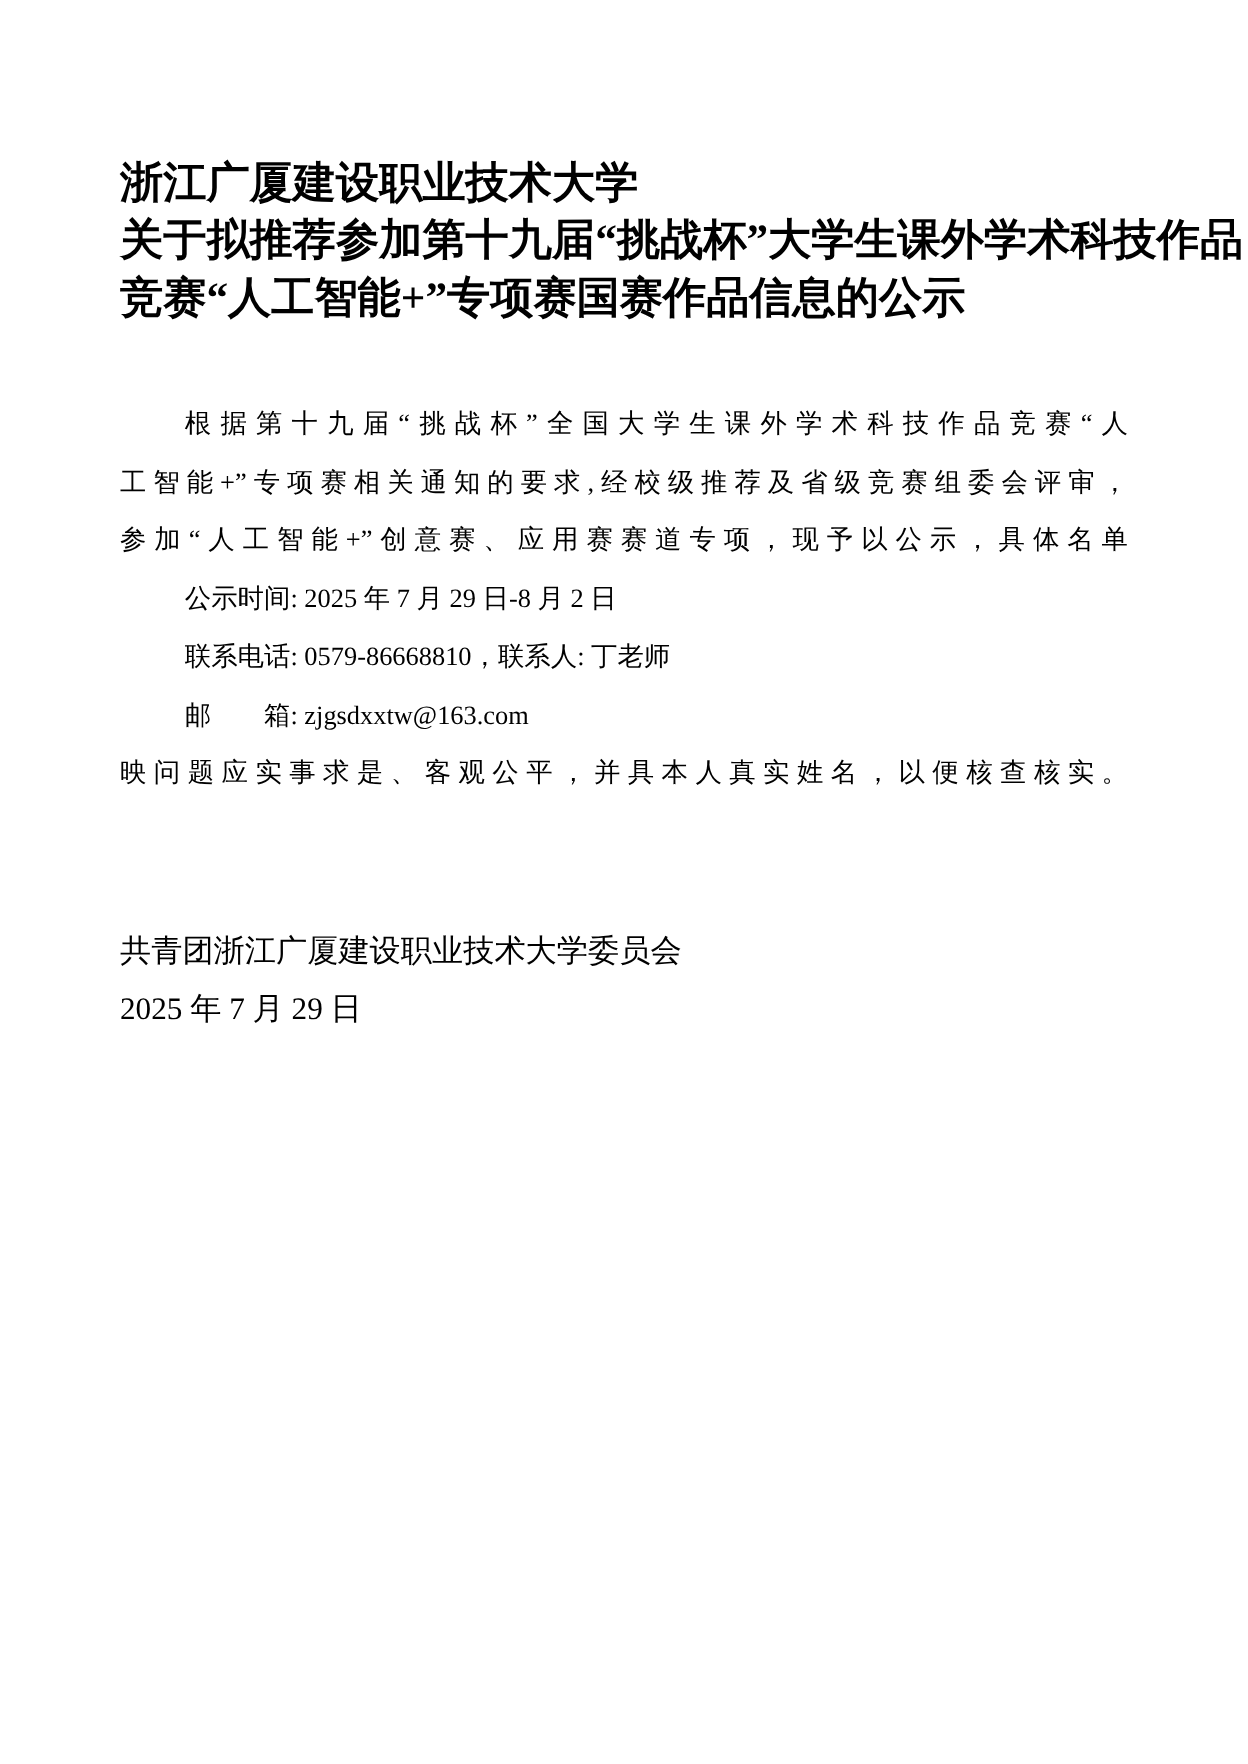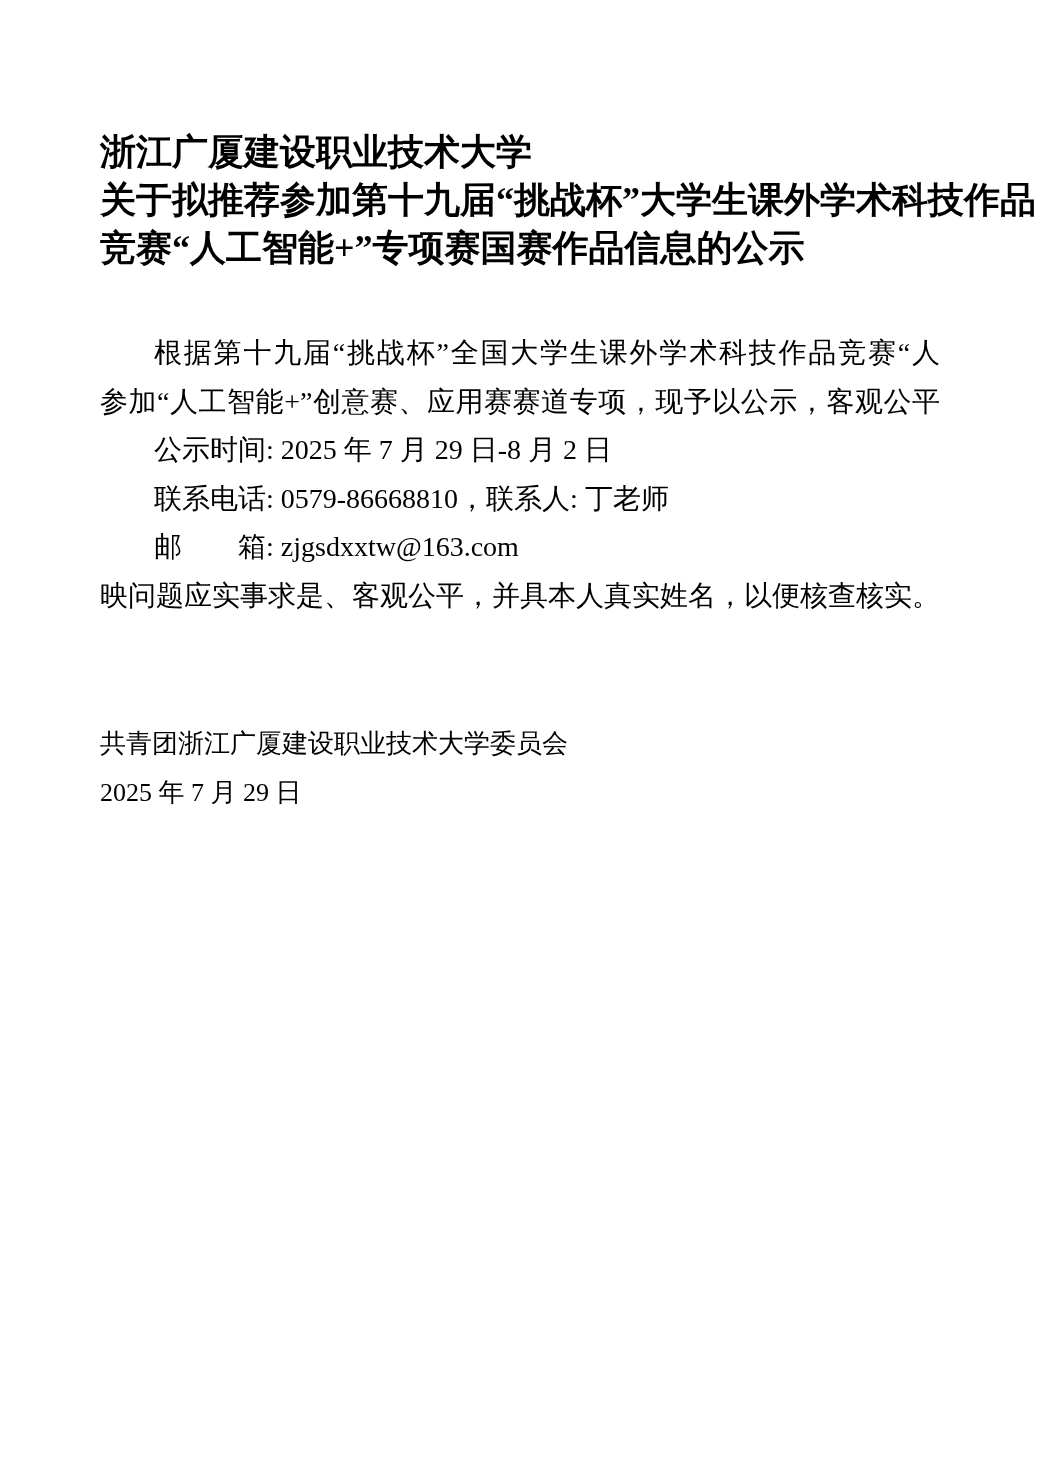--- a/index.html
+++ b/index.html
@@ -24,21 +24,21 @@
     text-align: left;
     font-weight: bold;
     font-size: 36px;
     line-height: 48px;
   }
   .doc-title .line {
     white-space: nowrap;
   }
   .body-block {
     margin-top: 57px;
-    font-size: 28px;
+    font-size: 22px;
     line-height: 48.5px;
   }
   .line {
     white-space: nowrap;
   }
   .fill {
     text-align: justify;
     text-align-last: justify;
   }
   .indent {
@@ -67,21 +67,22 @@
     <div class="doc-title">
       <div class="line">浙江广厦建设职业技术大学</div>
       <div class="line">关于拟推荐参加第十九届“挑战杯”大学生课外学术科技作品</div>
       <div class="line">竞赛“人工智能+”专项赛国赛作品信息的公示</div>
     </div>
 
     <div class="body-block">
 
       <div>
         <div class="line fill indent">根据第十九届“挑战杯”全国大学生课外学术科技作品竞赛“人</div>
-        <div class="line fill">参加“人工智能+”创意赛、应用赛赛道专项，现予以公示，客观公平</div>
+        <div class="line fill">工智能+”专项赛相关通知的要求,经校级推荐及省级竞赛组委会评审，</div>
+        <div class="line fill">参加“人工智能+”创意赛、应用赛赛道专项，现予以公示，具体名单</div>
       </div>
 
       <div>
         <div class="line indent">公示时间: 2025 年 7 月 29 日-8 月 2 日</div>
         <div class="line indent">联系电话: 0579-86668810，联系人: 丁老师</div>
         <div class="line indent">邮　　箱: zjgsdxxtw@163.com</div>
       </div>
 
       <div>
         <div class="line fill">映问题应实事求是、客观公平，并具本人真实姓名，以便核查核实。</div>

